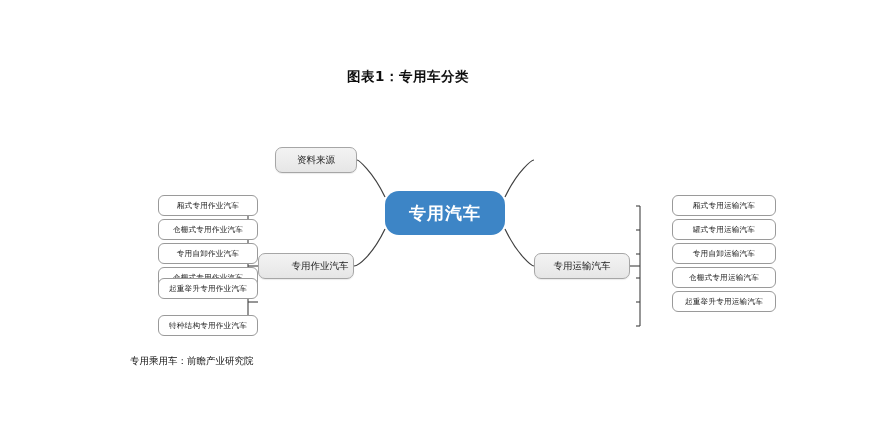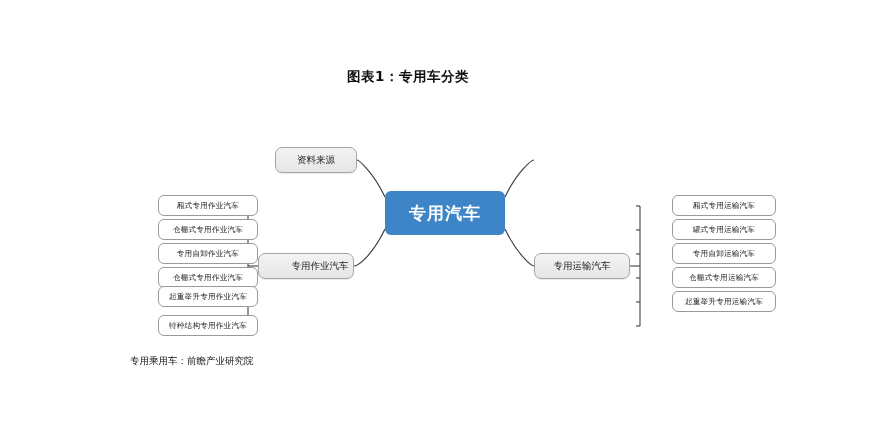--- a/index.html
+++ b/index.html
@@ -28,21 +28,21 @@
     position:absolute;
     box-sizing:border-box;
     display:flex;align-items:center;justify-content:center;
     white-space:nowrap;
   }
 
   
   #root{
     left:385px;top:191px;width:120px;height:44px;
     background:#3d85c6;
-    border-radius:6px;
+    border-radius:14px;
     color:#ffffff;
     font-size:17px;font-weight:bold;
     letter-spacing:1px;
   }
 
   
   .branch{
     background:linear-gradient(#f3f3f3,#e6e6e6);
     border:1px solid #a6a6a6;
     border-radius:7px;
@@ -117,21 +117,21 @@
   <div class="node" id="root">专用汽车</div>
 
   <div class="node branch" id="branch-0">资料来源</div>
   <div class="node branch" id="branch-2">专用作业汽车</div>
   <div class="node branch" id="branch-3">专用运输汽车</div>
 
   <div class="node leaf leaf-left" style="top:195px">厢式专用作业汽车</div>
   <div class="node leaf leaf-left" style="top:219px">仓栅式专用作业汽车</div>
   <div class="node leaf leaf-left" style="top:243px">专用自卸作业汽车</div>
   <div class="node leaf leaf-left" style="top:267px">仓栅式专用作业汽车</div>
-  <div class="node leaf leaf-left" style="top:286px">起重举升专用作业汽车</div>
+  <div class="node leaf leaf-left" style="top:278px">起重举升专用作业汽车</div>
   <div class="node leaf leaf-left" style="top:315px">特种结构专用作业汽车</div>
 
   <div class="node leaf leaf-right" style="top:195px">厢式专用运输汽车</div>
   <div class="node leaf leaf-right" style="top:219px">罐式专用运输汽车</div>
   <div class="node leaf leaf-right" style="top:243px">专用自卸运输汽车</div>
   <div class="node leaf leaf-right" style="top:267px">仓栅式专用运输汽车</div>
   <div class="node leaf leaf-right" style="top:291px">起重举升专用运输汽车</div>
 
   <div id="source">专用乘用车：前瞻产业研究院</div>
 

